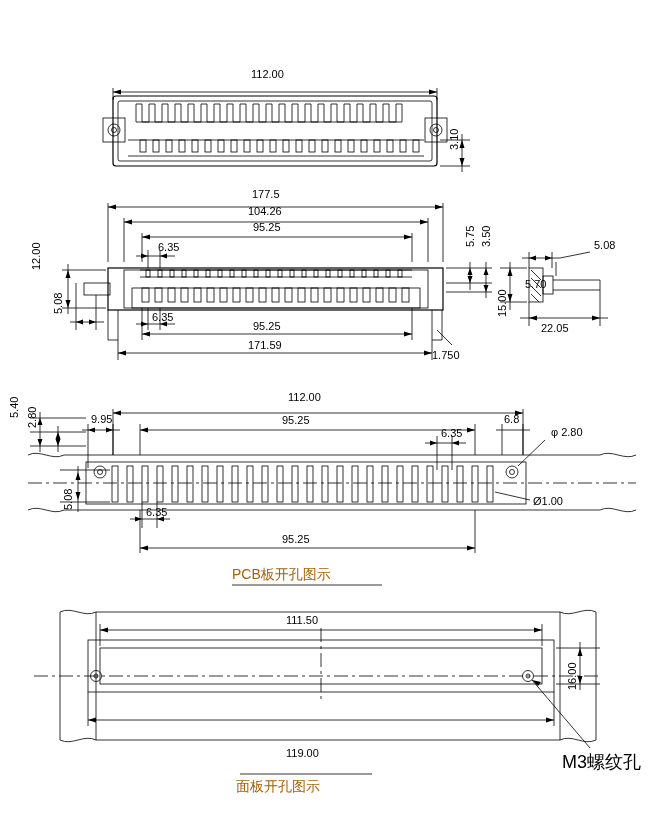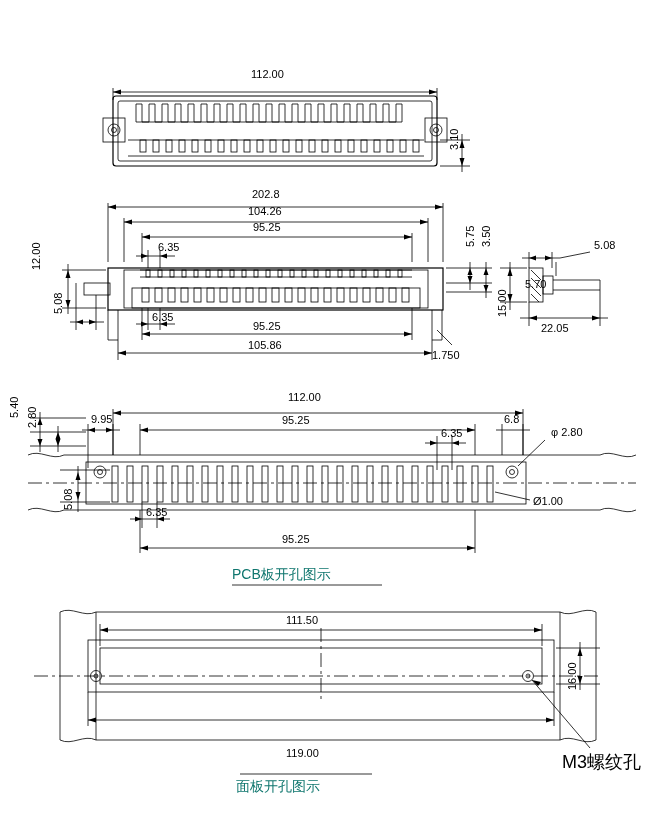--- a/index.html
+++ b/index.html
@@ -1,19 +1,19 @@
 <!DOCTYPE html>
 <html><head>
 <meta charset="utf-8">
 <style>
   html,body{margin:0;padding:0;background:#ffffff;}
   body{width:656px;height:835px;font-family:"Liberation Sans",sans-serif;color:#000;}
   #sheet{position:relative;width:656px;height:835px;overflow:hidden;background:#fff;}
   .dim{position:absolute;font-size:11px;color:#000;white-space:nowrap;letter-spacing:0px;}
-  .cap{position:absolute;font-size:14px;color:#0f766e;white-space:nowrap;}
+  .cap{position:absolute;font-size:14px;color:#a16207;white-space:nowrap;}
   svg{position:absolute;left:0;top:0;}
   .ln{stroke:#000;fill:none;}
   .thin{stroke-width:0.8;}
   .thick{stroke-width:1.2;}
 </style>
 </head>
 <body>
 
 <div id="sheet">
 
@@ -403,31 +403,31 @@
 
     <g class="ln thin">
       <line x1="232" y1="585" x2="382" y2="585"></line>
       <line x1="240" y1="774" x2="372" y2="774"></line>
     </g>
   </svg>
 
   <div class="dim" style="left:251px;top:68px;">112.00</div>
   <div class="dim" style="left:448px;top:150px;transform:rotate(-90deg);transform-origin:left top;">3.10</div>
 
-  <div class="dim" style="left:252px;top:188px;">202.8</div>
+  <div class="dim" style="left:252px;top:188px;">177.5</div>
   <div class="dim" style="left:248px;top:205px;">104.26</div>
   <div class="dim" style="left:253px;top:221px;">95.25</div>
   <div class="dim" style="left:158px;top:241px;">6.35</div>
   <div class="dim" style="left:464px;top:247px;transform:rotate(-90deg);transform-origin:left top;">5.75</div>
   <div class="dim" style="left:480px;top:247px;transform:rotate(-90deg);transform-origin:left top;">3.50</div>
   <div class="dim" style="left:30px;top:270px;transform:rotate(-90deg);transform-origin:left top;">12.00</div>
   <div class="dim" style="left:52px;top:314px;transform:rotate(-90deg);transform-origin:left top;" data.name="dim-5-08-front">5.08</div>
   <div class="dim" style="left:152px;top:311px;">6.35</div>
   <div class="dim" style="left:253px;top:320px;">95.25</div>
-  <div class="dim" style="left:248px;top:339px;">105.86</div>
+  <div class="dim" style="left:248px;top:339px;">171.59</div>
   <div class="dim" style="left:432px;top:349px;">1.750</div>
 
   <div class="dim" style="left:525px;top:239px;margin-top:39px;">5.70</div>
   <div class="dim" style="left:594px;top:239px;">5.08</div>
   <div class="dim" style="left:541px;top:322px;">22.05</div>
   <div class="dim" style="left:496px;top:317px;transform:rotate(-90deg);transform-origin:left top;">15.00</div>
 
   <div class="dim" style="left:288px;top:391px;">112.00</div>
   <div class="dim" style="left:8px;top:418px;transform:rotate(-90deg);transform-origin:left top;">5.40</div>
   <div class="dim" style="left:26px;top:428px;transform:rotate(-90deg);transform-origin:left top;">2.80</div>

